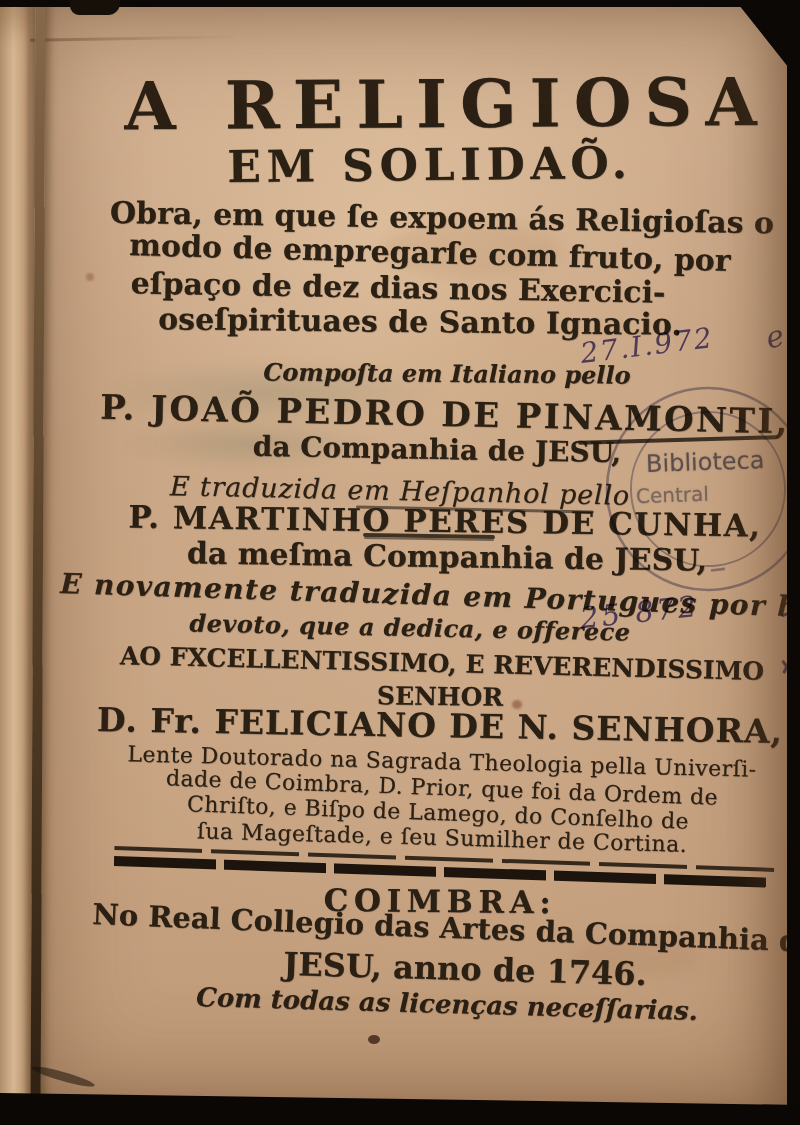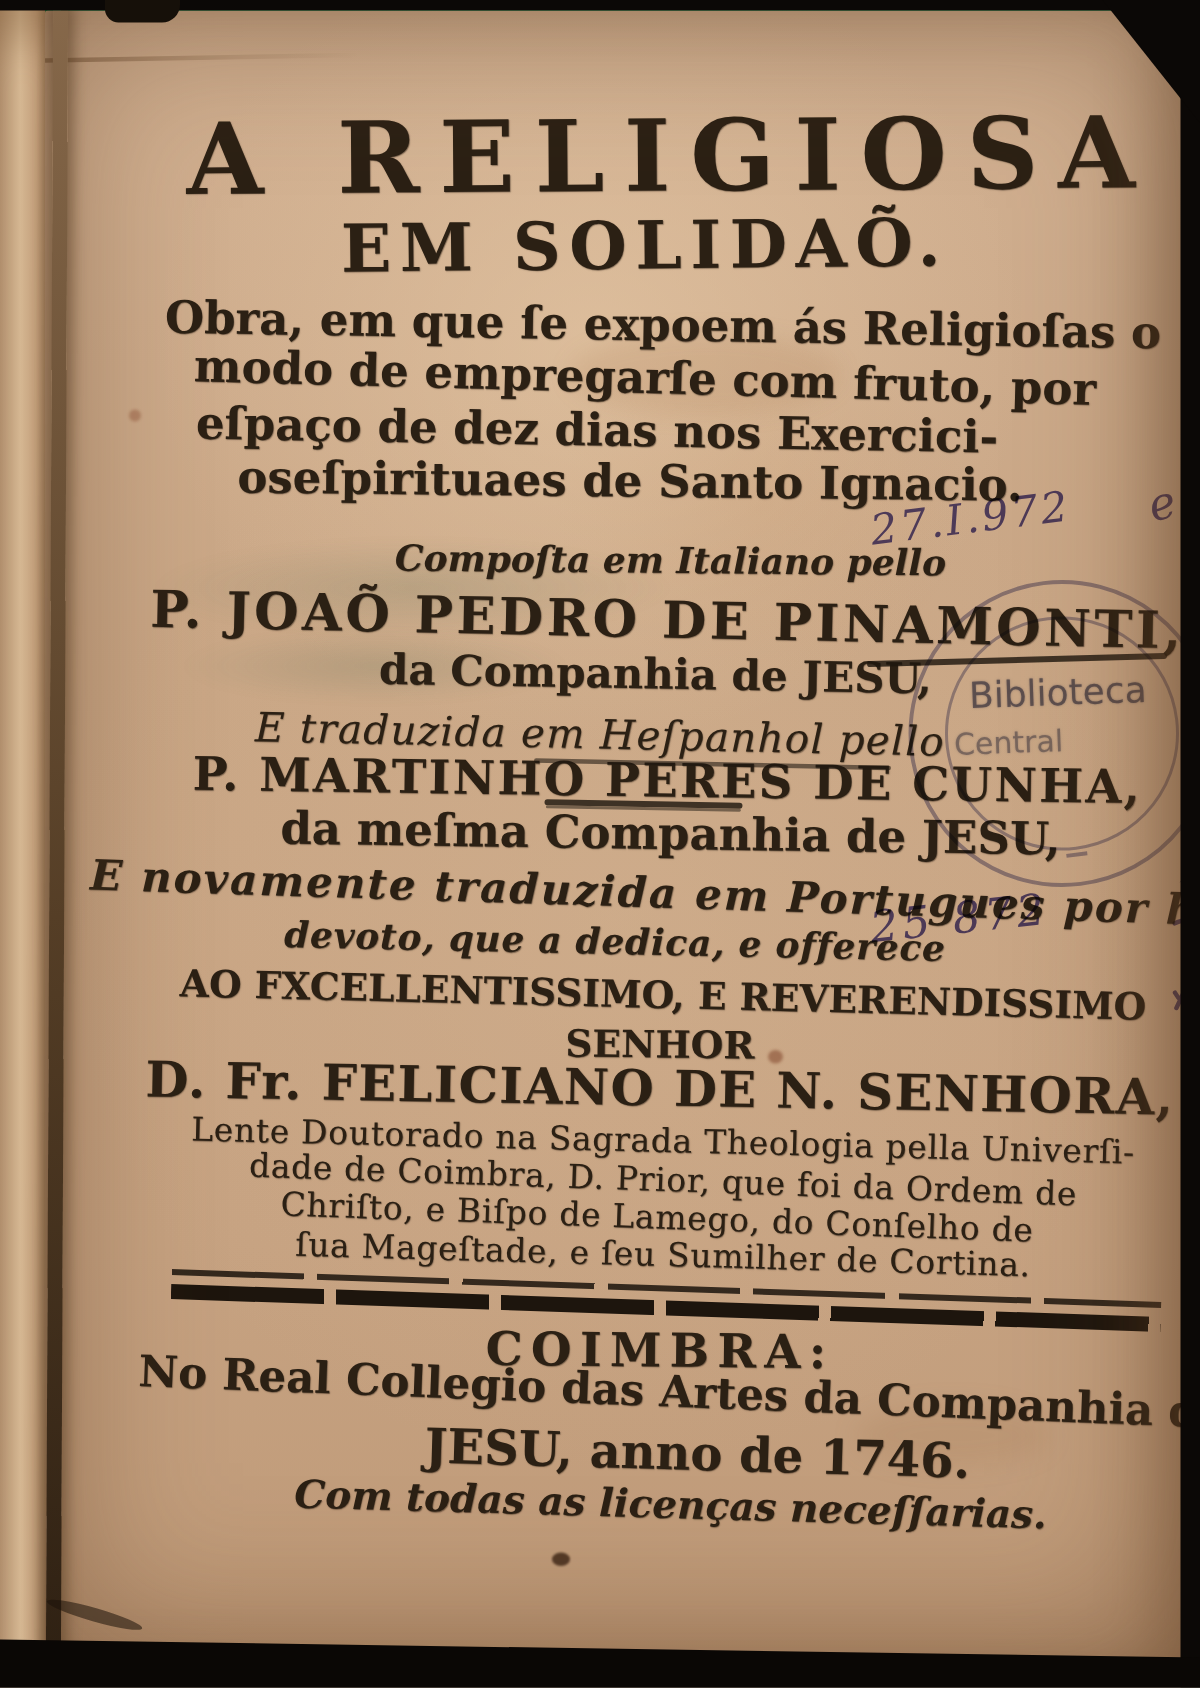--- a/index.html
+++ b/index.html
@@ -1,18 +1,18 @@
 <!DOCTYPE html>
 <html><head>
 <meta charset="utf-8">
 <style>
   html,body{margin:0;padding:0;}
   body{width:800px;height:1125px;background:#0b0806;overflow:hidden;
        font-family:"DejaVu Serif","Liberation Serif",serif;}
-  .scan{position:relative;width:800px;height:1112px;background:#15803d;}
+  .scan{position:relative;width:800px;height:1112px;background:#c4b5fd;}
 
   
   .neighbor{position:absolute;left:0;top:5px;width:30px;height:1108px;
     background:linear-gradient(90deg,#b3916f,#d6b893 45%,#c4a07c 80%,#a98663);
     box-shadow:inset 0 40px 30px -20px rgba(120,85,50,.4);}
   .page{position:absolute;left:30px;top:7px;width:758px;height:1100px;
     background-color:#c9a685;
     background-image:
       radial-gradient(ellipse 55% 35% at 48% 20%, rgba(232,203,168,.55), transparent 70%),
       radial-gradient(ellipse 65% 45% at 50% 55%, rgba(216,184,150,.35), transparent 75%),

